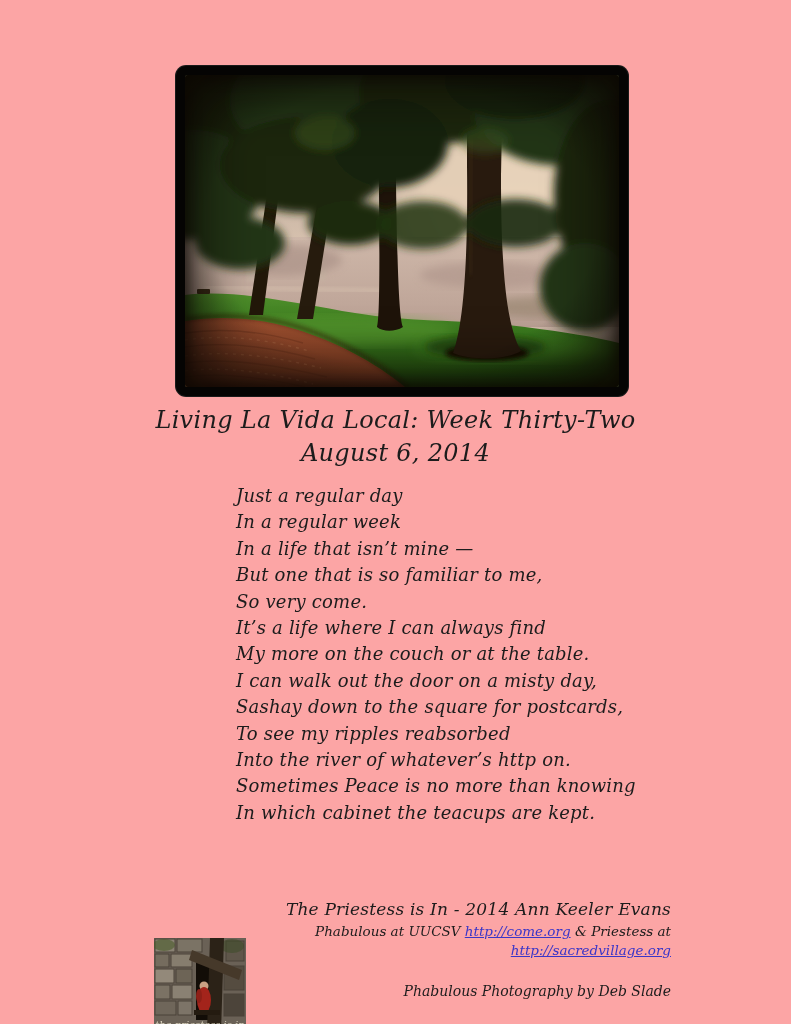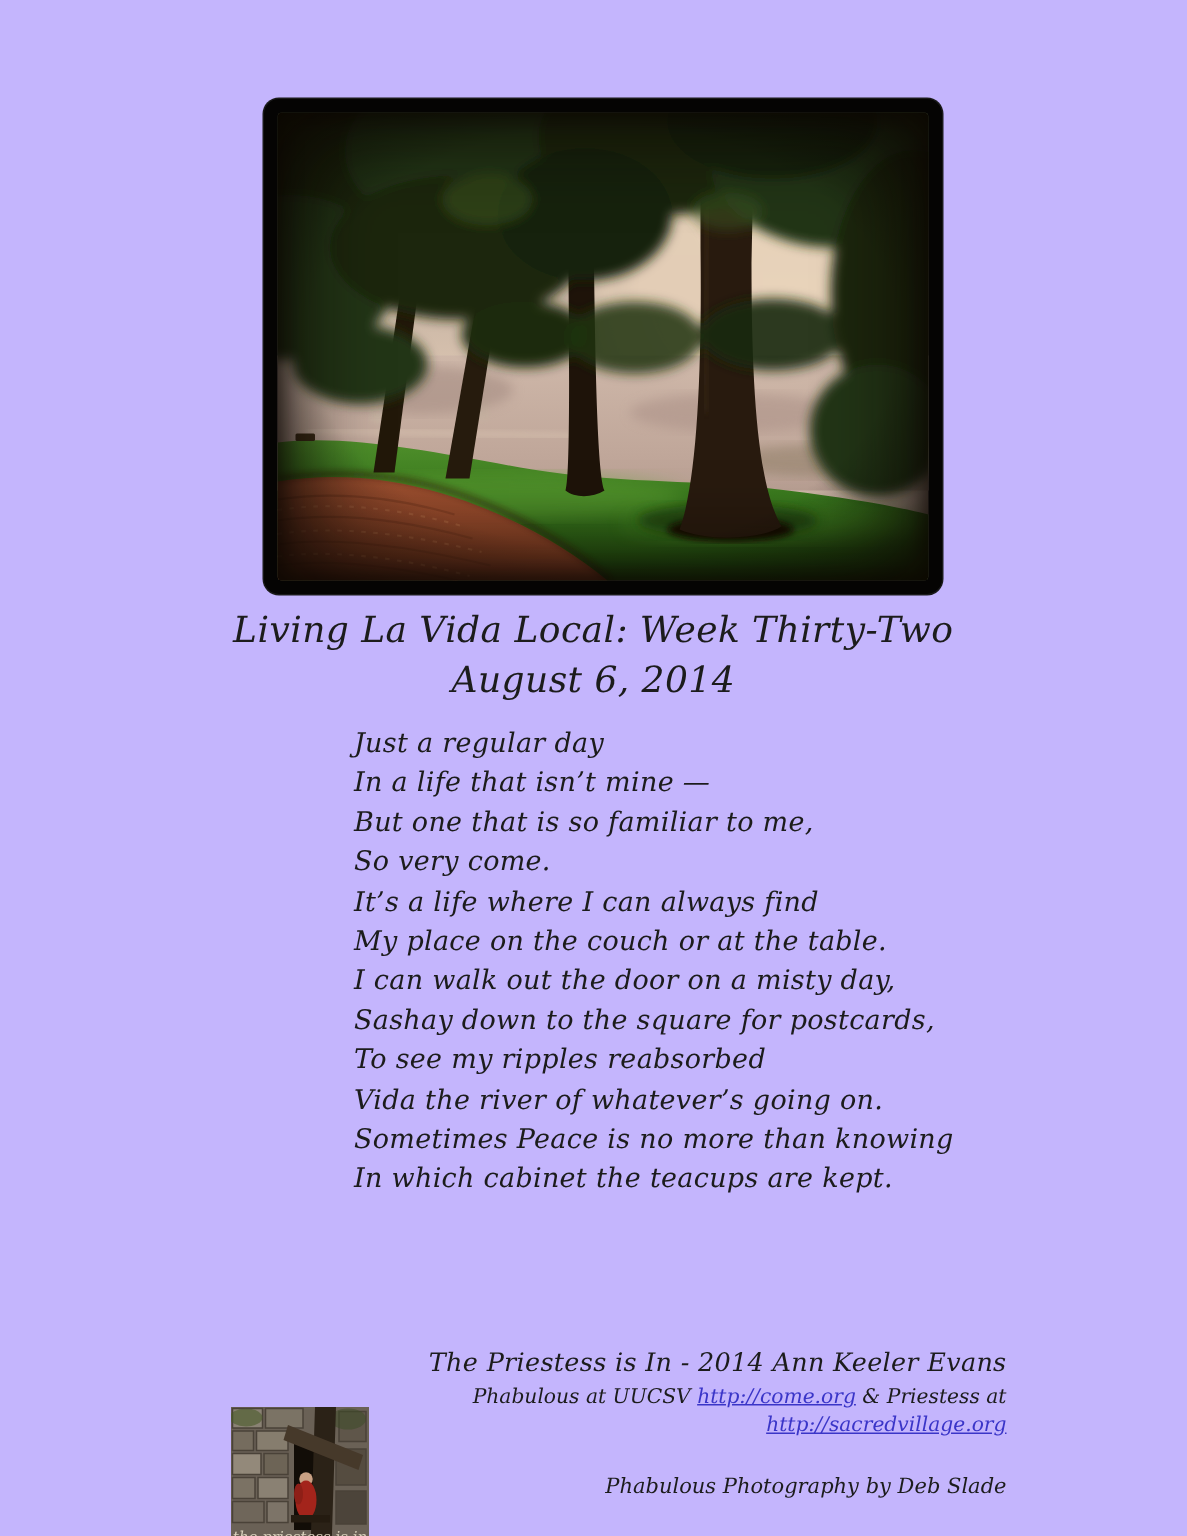--- a/index.html
+++ b/index.html
@@ -1,16 +1,16 @@
 <!DOCTYPE html>
 <html><head>
 <meta charset="utf-8">
 <style>
   html,body{margin:0;padding:0;background:#ffffff;}
-  .page{position:relative;width:791px;height:1024px;background:#c4b5fd;overflow:hidden;
+  .page{position:relative;width:791px;height:1024px;background:#fca5a5;overflow:hidden;
         font-family:"DejaVu Serif", serif;color:#1c1c1c;}
 
   
   .photo-frame{position:absolute;left:176px;top:66px;width:452px;height:330px;
                background:#050403;border-radius:10px;padding:9px;box-sizing:border-box;
                box-shadow:0 0 0 1px #1a1a1a;}
   .photo-inner{position:relative;width:434px;height:312px;overflow:hidden;border-radius:3px;}
   .photo-inner svg{display:block;width:434px;height:312px;}
   .photo-vignette{position:absolute;inset:0;border-radius:3px;pointer-events:none;
                   box-shadow:inset 0 0 55px 14px rgba(12,6,2,.78), inset 0 0 12px 4px rgba(12,6,2,.55);}
@@ -142,29 +142,30 @@
     </div>
   </div>
 
   <div class="title-block">
     <div>Living La Vida Local: Week Thirty-Two</div>
     <div>August 6, 2014</div>
   </div>
 
   <div class="poem">
     <div class="poem-line">Just a regular day</div>
+    <div class="poem-line">In a regular week</div>
     <div class="poem-line">In a life that isn’t mine —</div>
     <div class="poem-line">But one that is so familiar to me,</div>
     <div class="poem-line">So very come.</div>
     <div class="poem-line">It’s a life where I can always find</div>
-    <div class="poem-line">My place on the couch or at the table.</div>
+    <div class="poem-line">My more on the couch or at the table.</div>
     <div class="poem-line">I can walk out the door on a misty day,</div>
     <div class="poem-line">Sashay down to the square for postcards,</div>
     <div class="poem-line">To see my ripples reabsorbed</div>
-    <div class="poem-line">Vida the river of whatever’s going on.</div>
+    <div class="poem-line">Into the river of whatever’s http on.</div>
     <div class="poem-line">Sometimes Peace is no more than knowing</div>
     <div class="poem-line">In which cabinet the teacups are kept.</div>
   </div>
 
   <div class="footer-logo">
     <svg viewBox="0 0 92 96">
       <rect x="0" y="0" width="92" height="96" fill="#6a6156"></rect>
       <g stroke="#4a4238" stroke-width="1">
         <rect x="1" y="1" width="20" height="13" fill="#8a8274"></rect>
         <rect x="23" y="1" width="25" height="13" fill="#7b7365"></rect>

